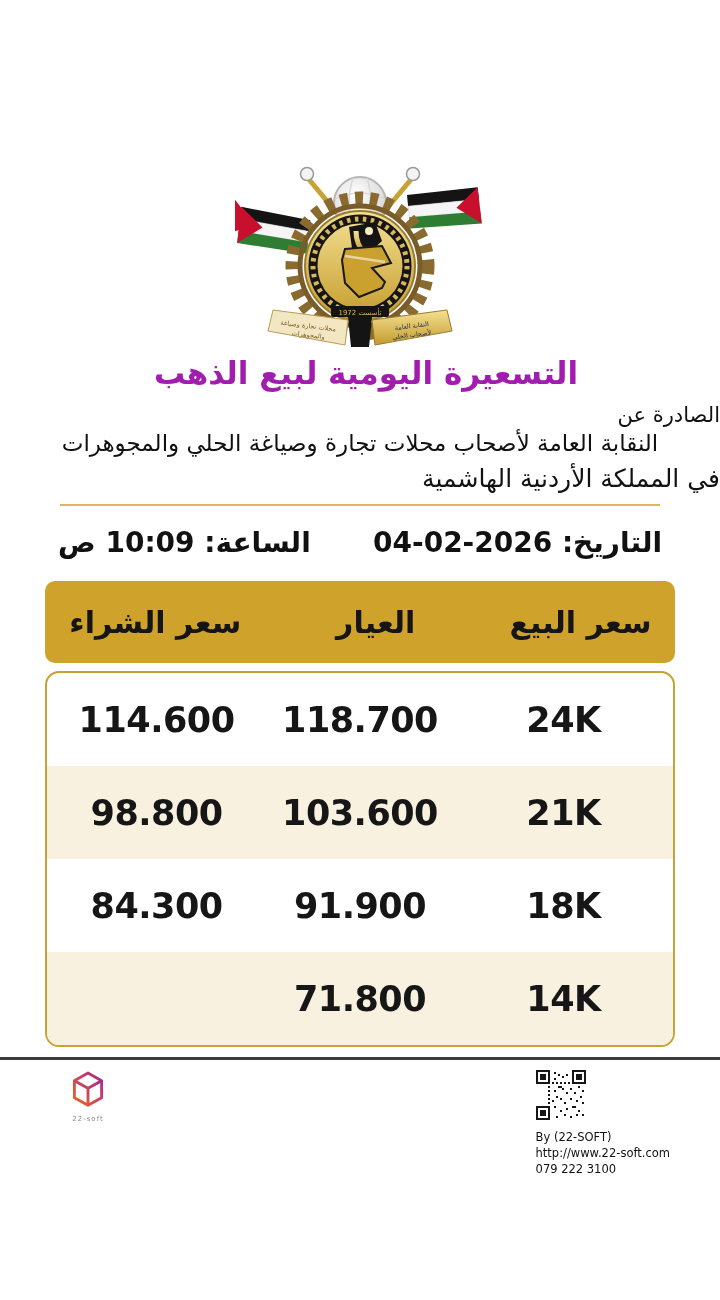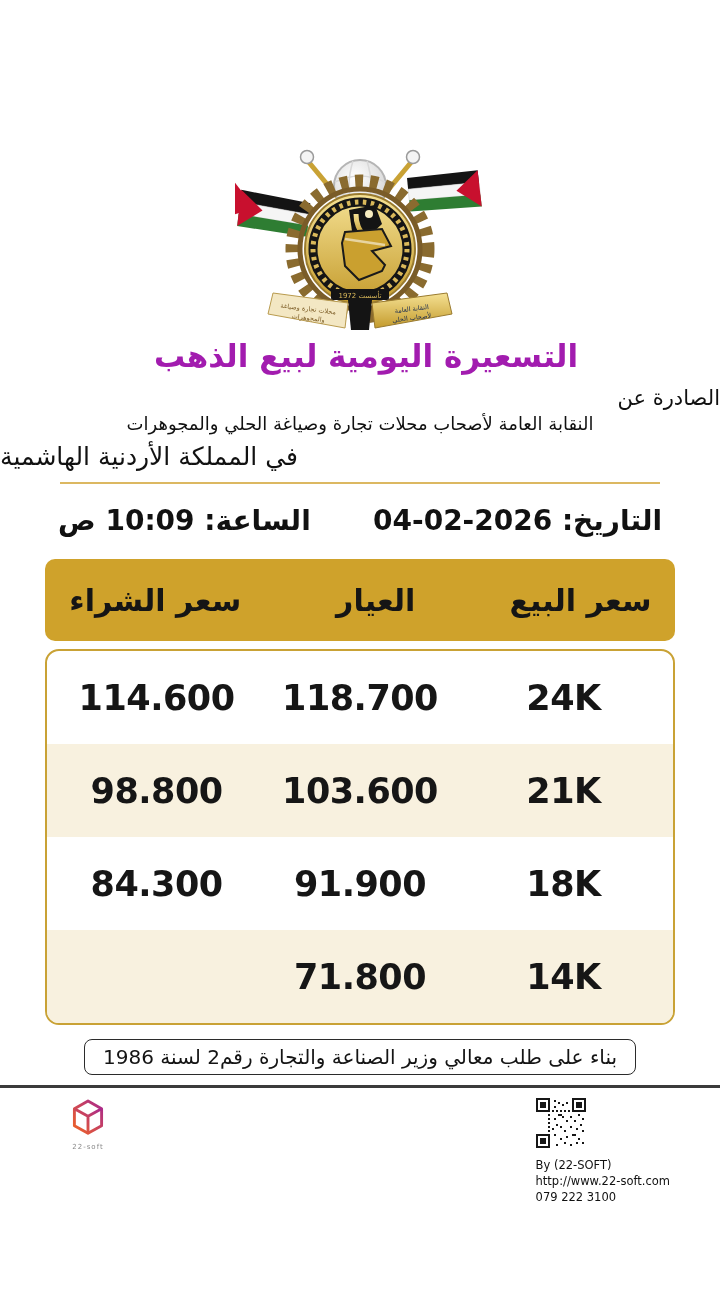--- a/index.html
+++ b/index.html
@@ -1,26 +1,26 @@
 <!DOCTYPE html>
 <html lang="ar" dir="rtl"><head>
 <meta charset="utf-8">
 <style>
   * { box-sizing: border-box; margin: 0; padding: 0; }
   html,body { background:#ffffff; }
   .page {
-    width: 720px; height: 1219px; margin: 0 auto; background:#fff;
+    width: 720px; height: 1219px; margin: 17px auto; background:#fff;
     font-family: "DejaVu Sans", sans-serif; direction: rtl; position: relative;
     overflow: hidden; color:#1f1f1f;
   }
   .emblem-wrap { margin-top: 142px; height: 196px; text-align: center; }
   .title { margin-top: 0px; text-align: center; font-size: 31px; font-weight: 700; color:#a21caf;padding-left:12px; }
   .sub1 { margin-top: 12px; text-align: right; font-size: 21px; color:#111; }
-  .sub2 { margin-top: 3px;  text-align: center; font-size: 18px; color:#111; }
-  .sub3 { margin-top: 8px;  text-align: left; font-size: 25px; color:#111; }
+  .sub2 { margin-top: 3px;  text-align: center; font-size: 23px; color:#111; }
+  .sub3 { margin-top: 8px;  text-align: right; font-size: 25px; color:#111; }
   .gold-divider { margin: 11px 60px 0; border: none; border-top: 2px solid #DCB861; }
   .date-row { margin: 20px 58px 0; display: flex; justify-content: space-between;
               font-size: 28px; font-weight: 700; color:#111; }
   .num { font-family: "DejaVu Sans", sans-serif; }
   .price-table { margin: 22px 45px 0; }
   .thead { height: 82px; background: #CFA22B; border-radius: 10px; display: flex;
            align-items: center; font-size: 30px; font-weight: 700; margin-bottom: 8px; color:#151515; }
   .tbody { border: 2px solid #C9A235; border-radius: 14px; overflow: hidden; background: #fff; }
   .trow { height: 93px; display: flex; align-items: center; font-size: 35px;
           font-weight: 700; letter-spacing: -0.5px; color:#161616; }
@@ -163,23 +163,20 @@
         <div class="cell c2 num">91.900</div>
         <div class="cell c3 num">84.300</div>
       </div>
       <div class="trow">
         <div class="cell c1 num">14K</div>
         <div class="cell c2 num">71.800</div>
       </div>
     </div>
   </div>
 
-  <div class="note-wrap">
-    <span class="note">بناء على طلب معالي وزير الصناعة والتجارة رقم2 لسنة 1986</span>
-  </div>
 
   <div class="footer-line"></div>
   <div class="footer">
     <div class="f-left">
       <svg width="34" height="40" viewBox="0 0 40 46">
         <defs>
           <linearGradient id="cubeGrad" x1="0" y1="1" x2="1" y2="0">
             <stop offset="0" stop-color="#f06423"></stop>
               <stop offset="1" stop-color="#a8288f"></stop>
           </linearGradient>

